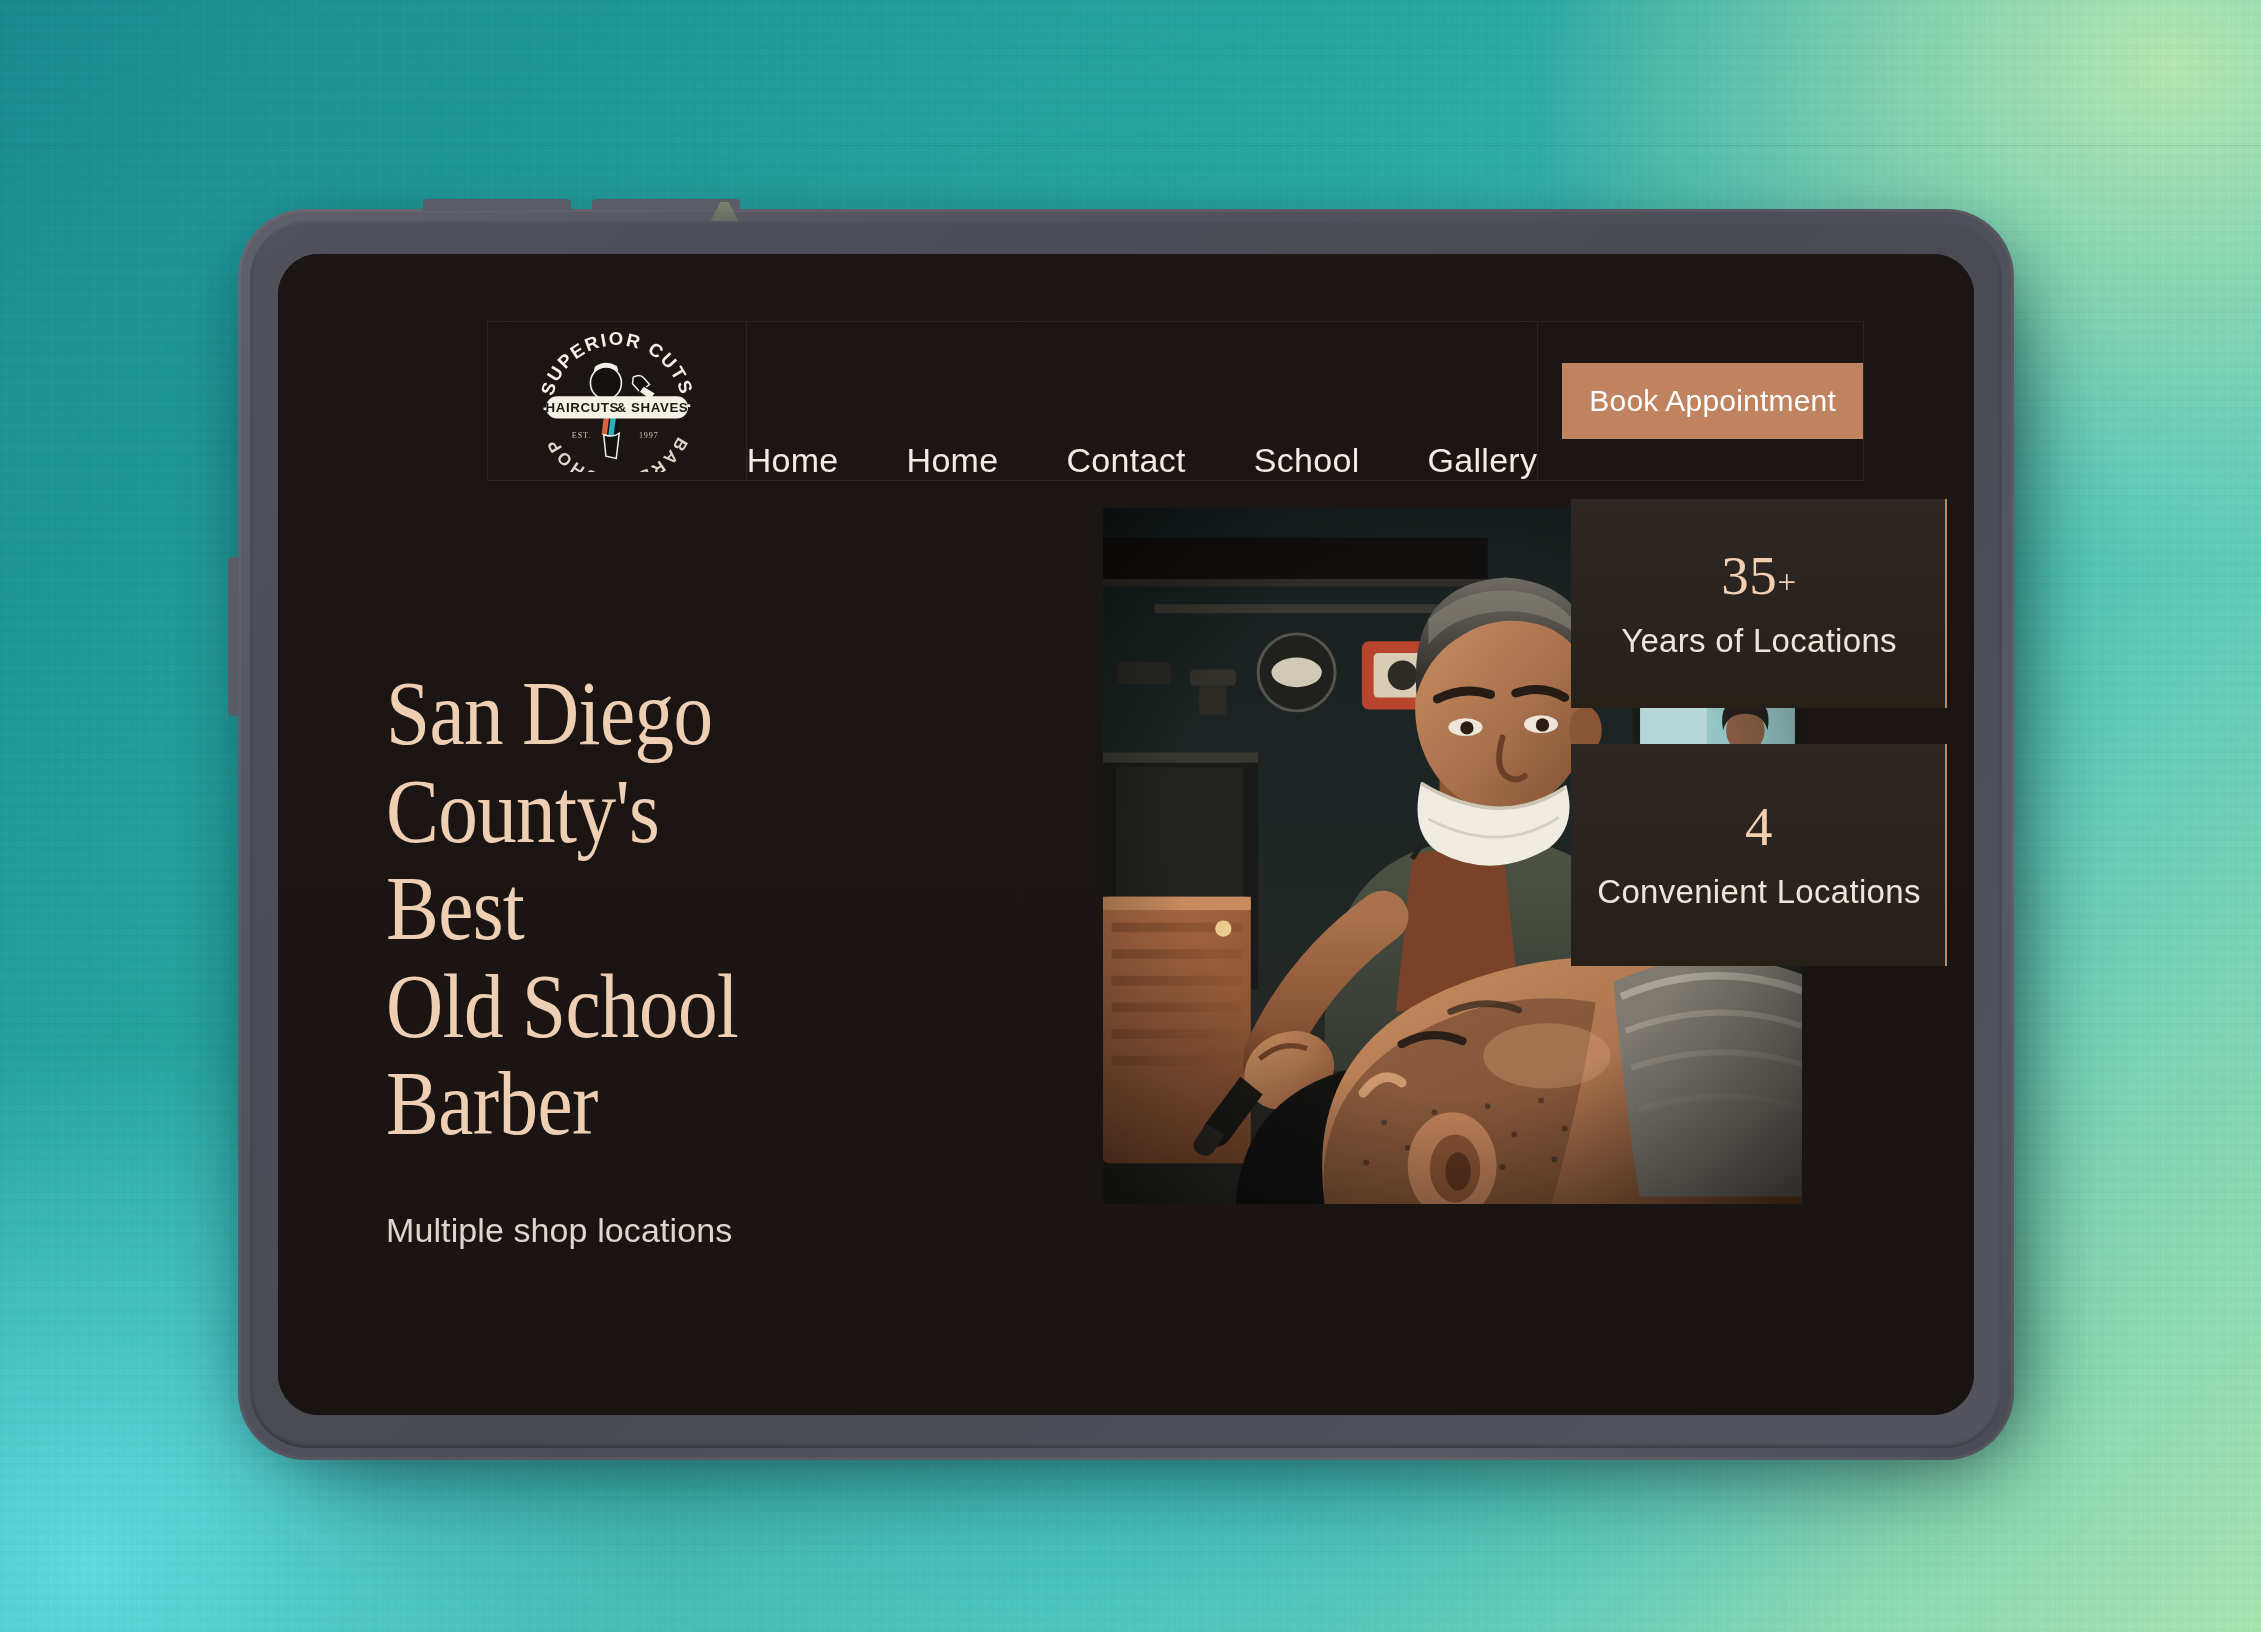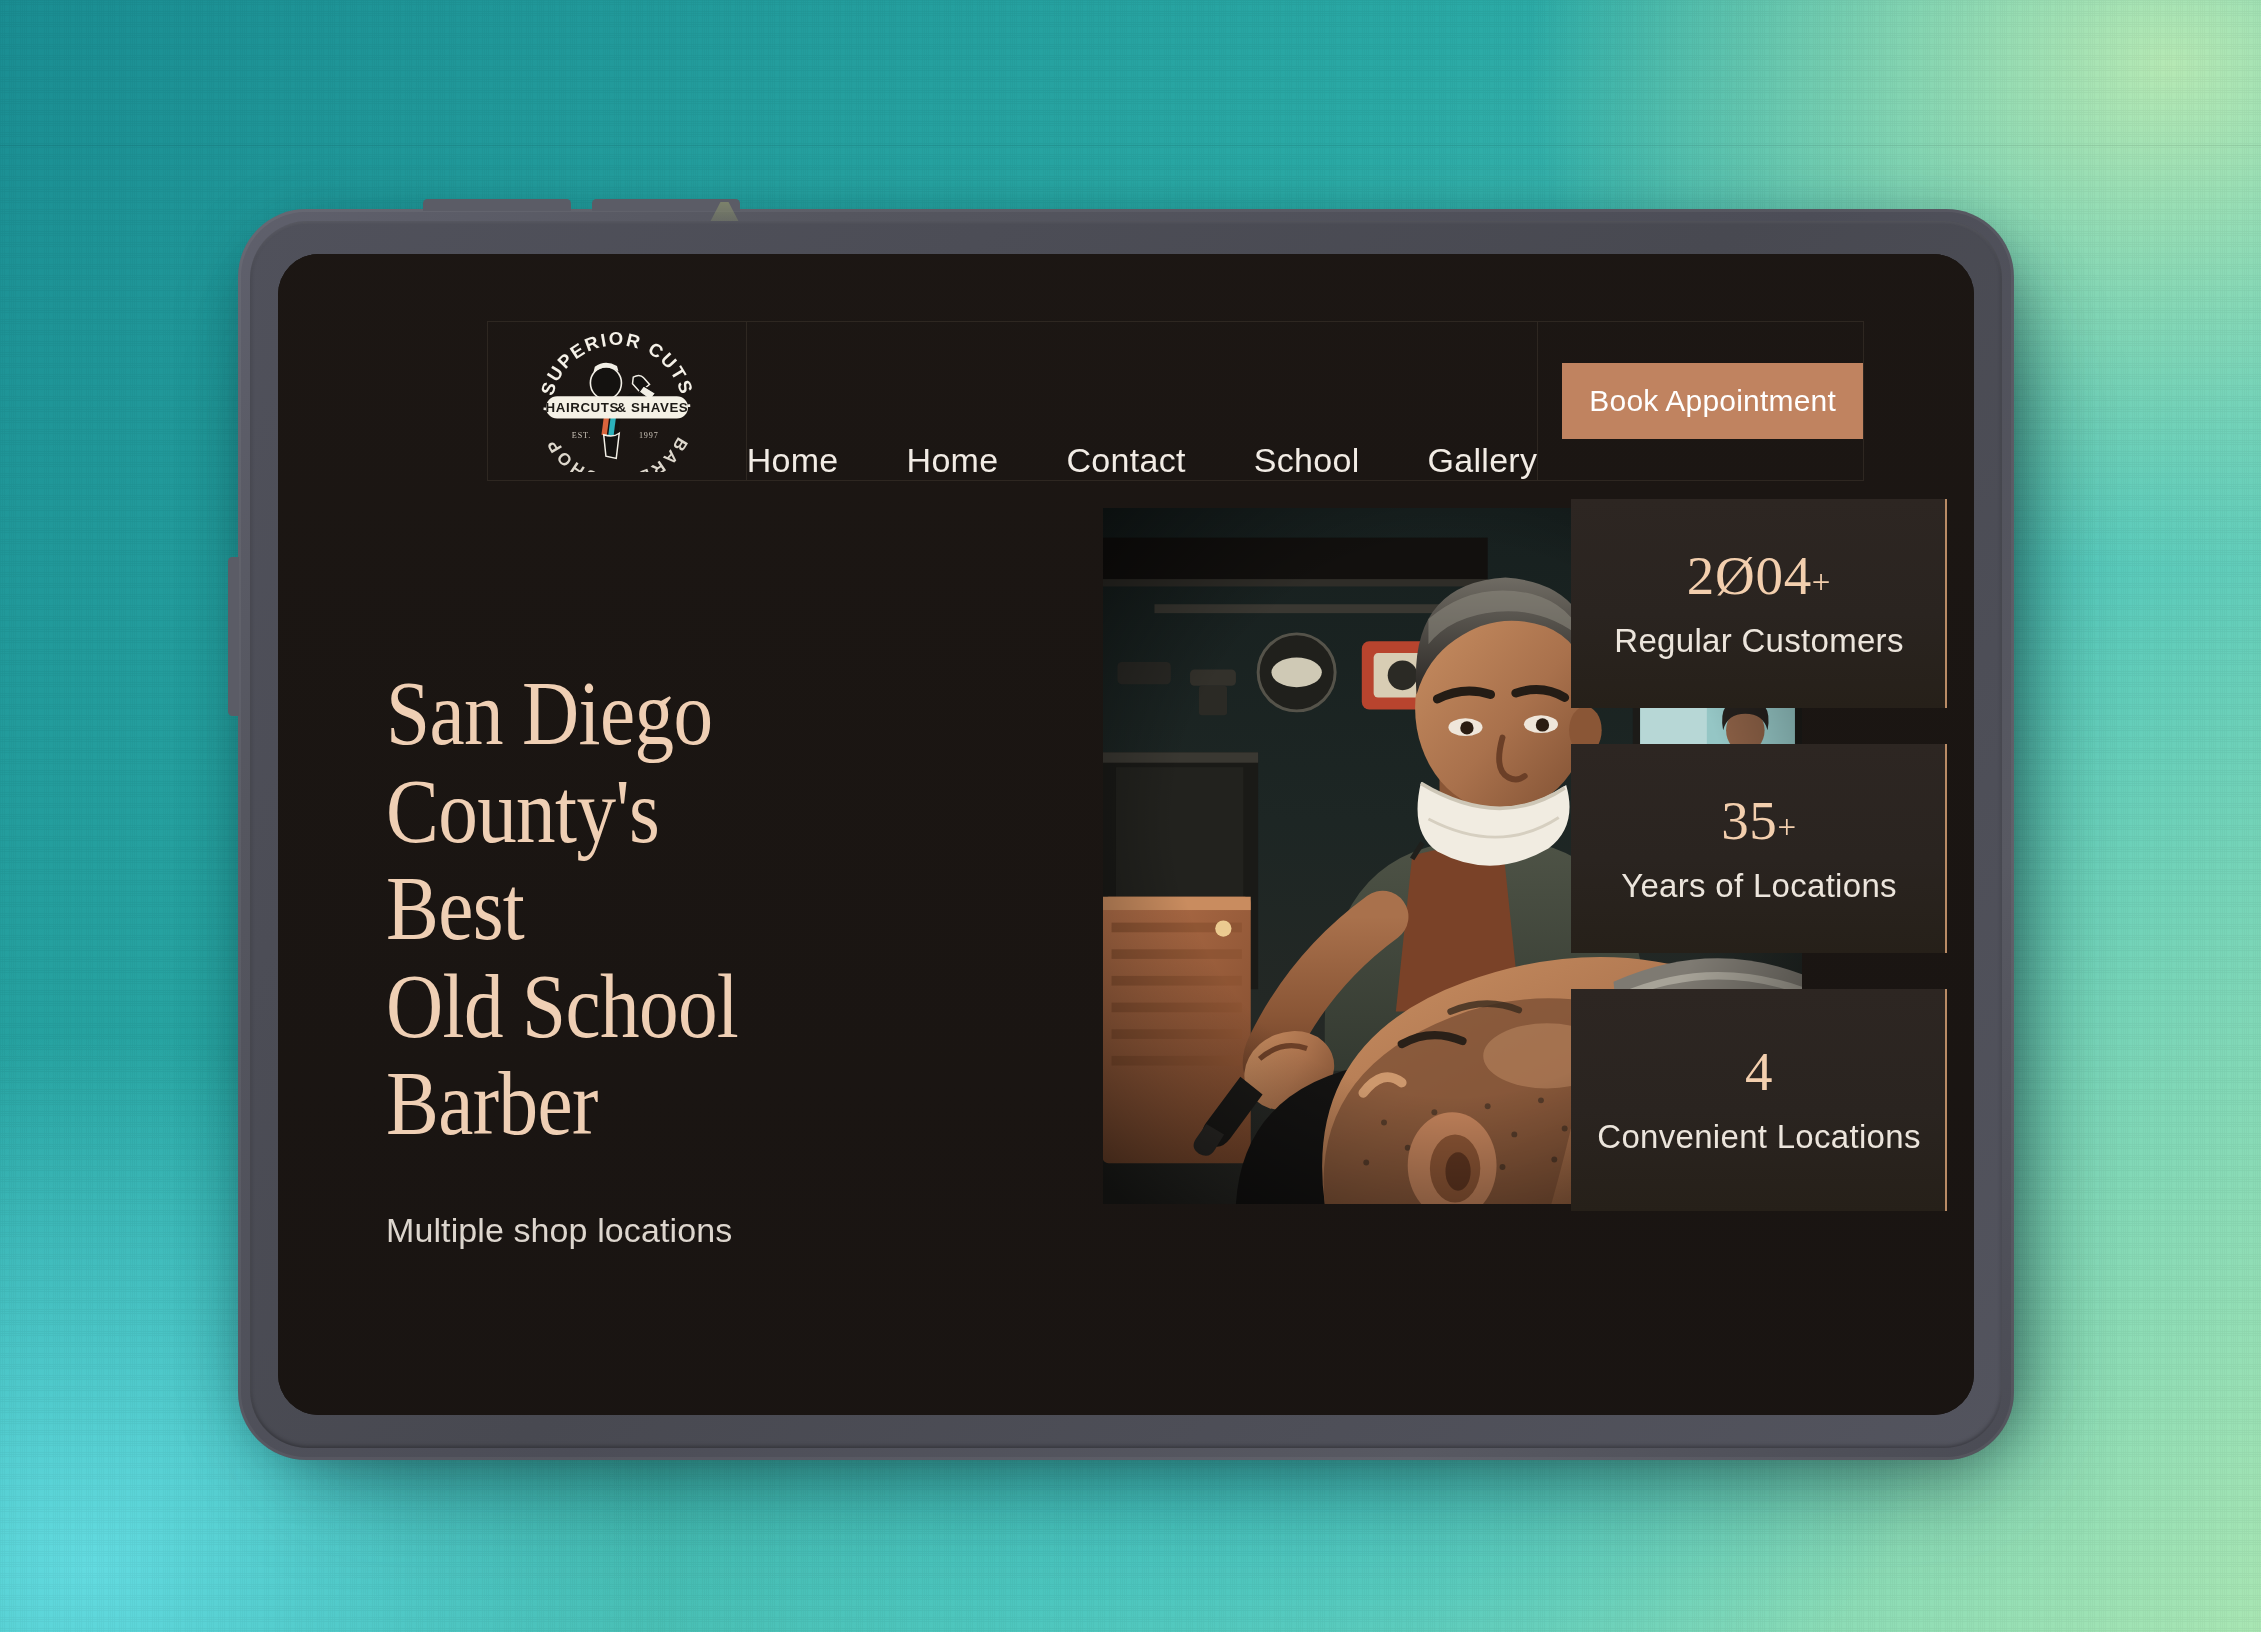--- a/index.html
+++ b/index.html
@@ -496,26 +496,20 @@
 
                 <ellipse cx="600" cy="740" rx="86" ry="44" fill="#d9a377" opacity=".35"></ellipse>
               </g>
 
               <rect width="945" height="940" fill="url(#vig)"></rect>
             </svg>
           </div>
 
           <div id="stats">
 
-            <div class="stat-card">
-              <div class="stat-value">
-                <span>2Ø04</span><span class="plus">+</span>
-              </div>
-              <div class="stat-label">Regular Customers</div>
-            </div>
 
             <div class="stat-card">
               <div class="stat-value">
                 <span>35</span><span class="plus">+</span>
               </div>
               <div class="stat-label">Years of Locations</div>
             </div>
 
             <div class="stat-card third">
               <div class="stat-value">

